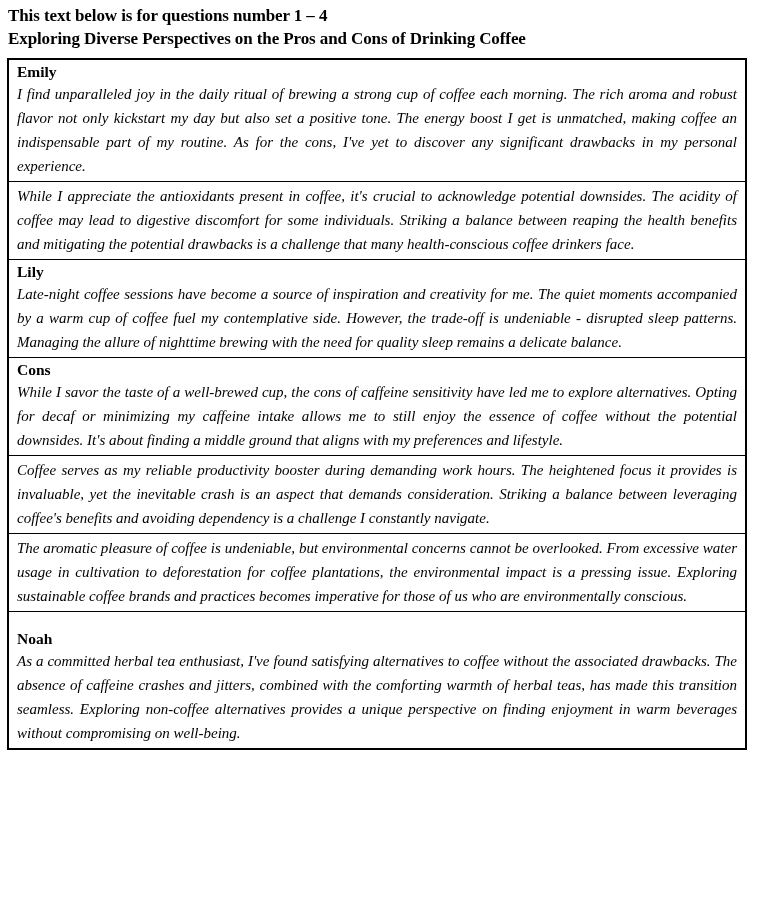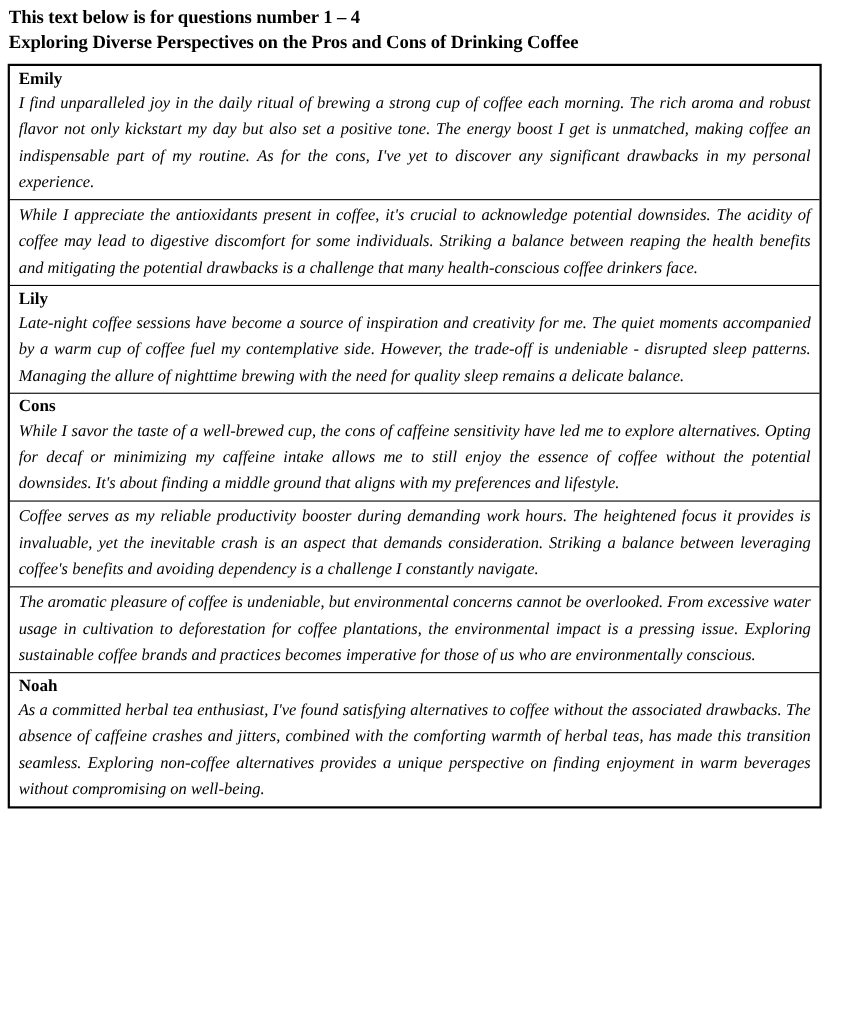--- a/index.html
+++ b/index.html
@@ -35,20 +35,21 @@
     width: 740px;
     border: 2px solid #000000;
     background: #ffffff;
   }
   .entry-row {
     border-bottom: 1px solid #000000;
     padding: 2px 8px 3px 8px;
   }
   .entry-row:last-child {
     border-bottom: none;
+    margin-top: 15px;
   }
   .entry-name {
     font-family: "Liberation Serif", "DejaVu Serif", serif;
     font-weight: bold;
     font-size: 15.5px;
     line-height: 20px;
   }
   .entry-text {
     font-family: "Liberation Serif", "DejaVu Serif", serif;
     font-size: 15px;

